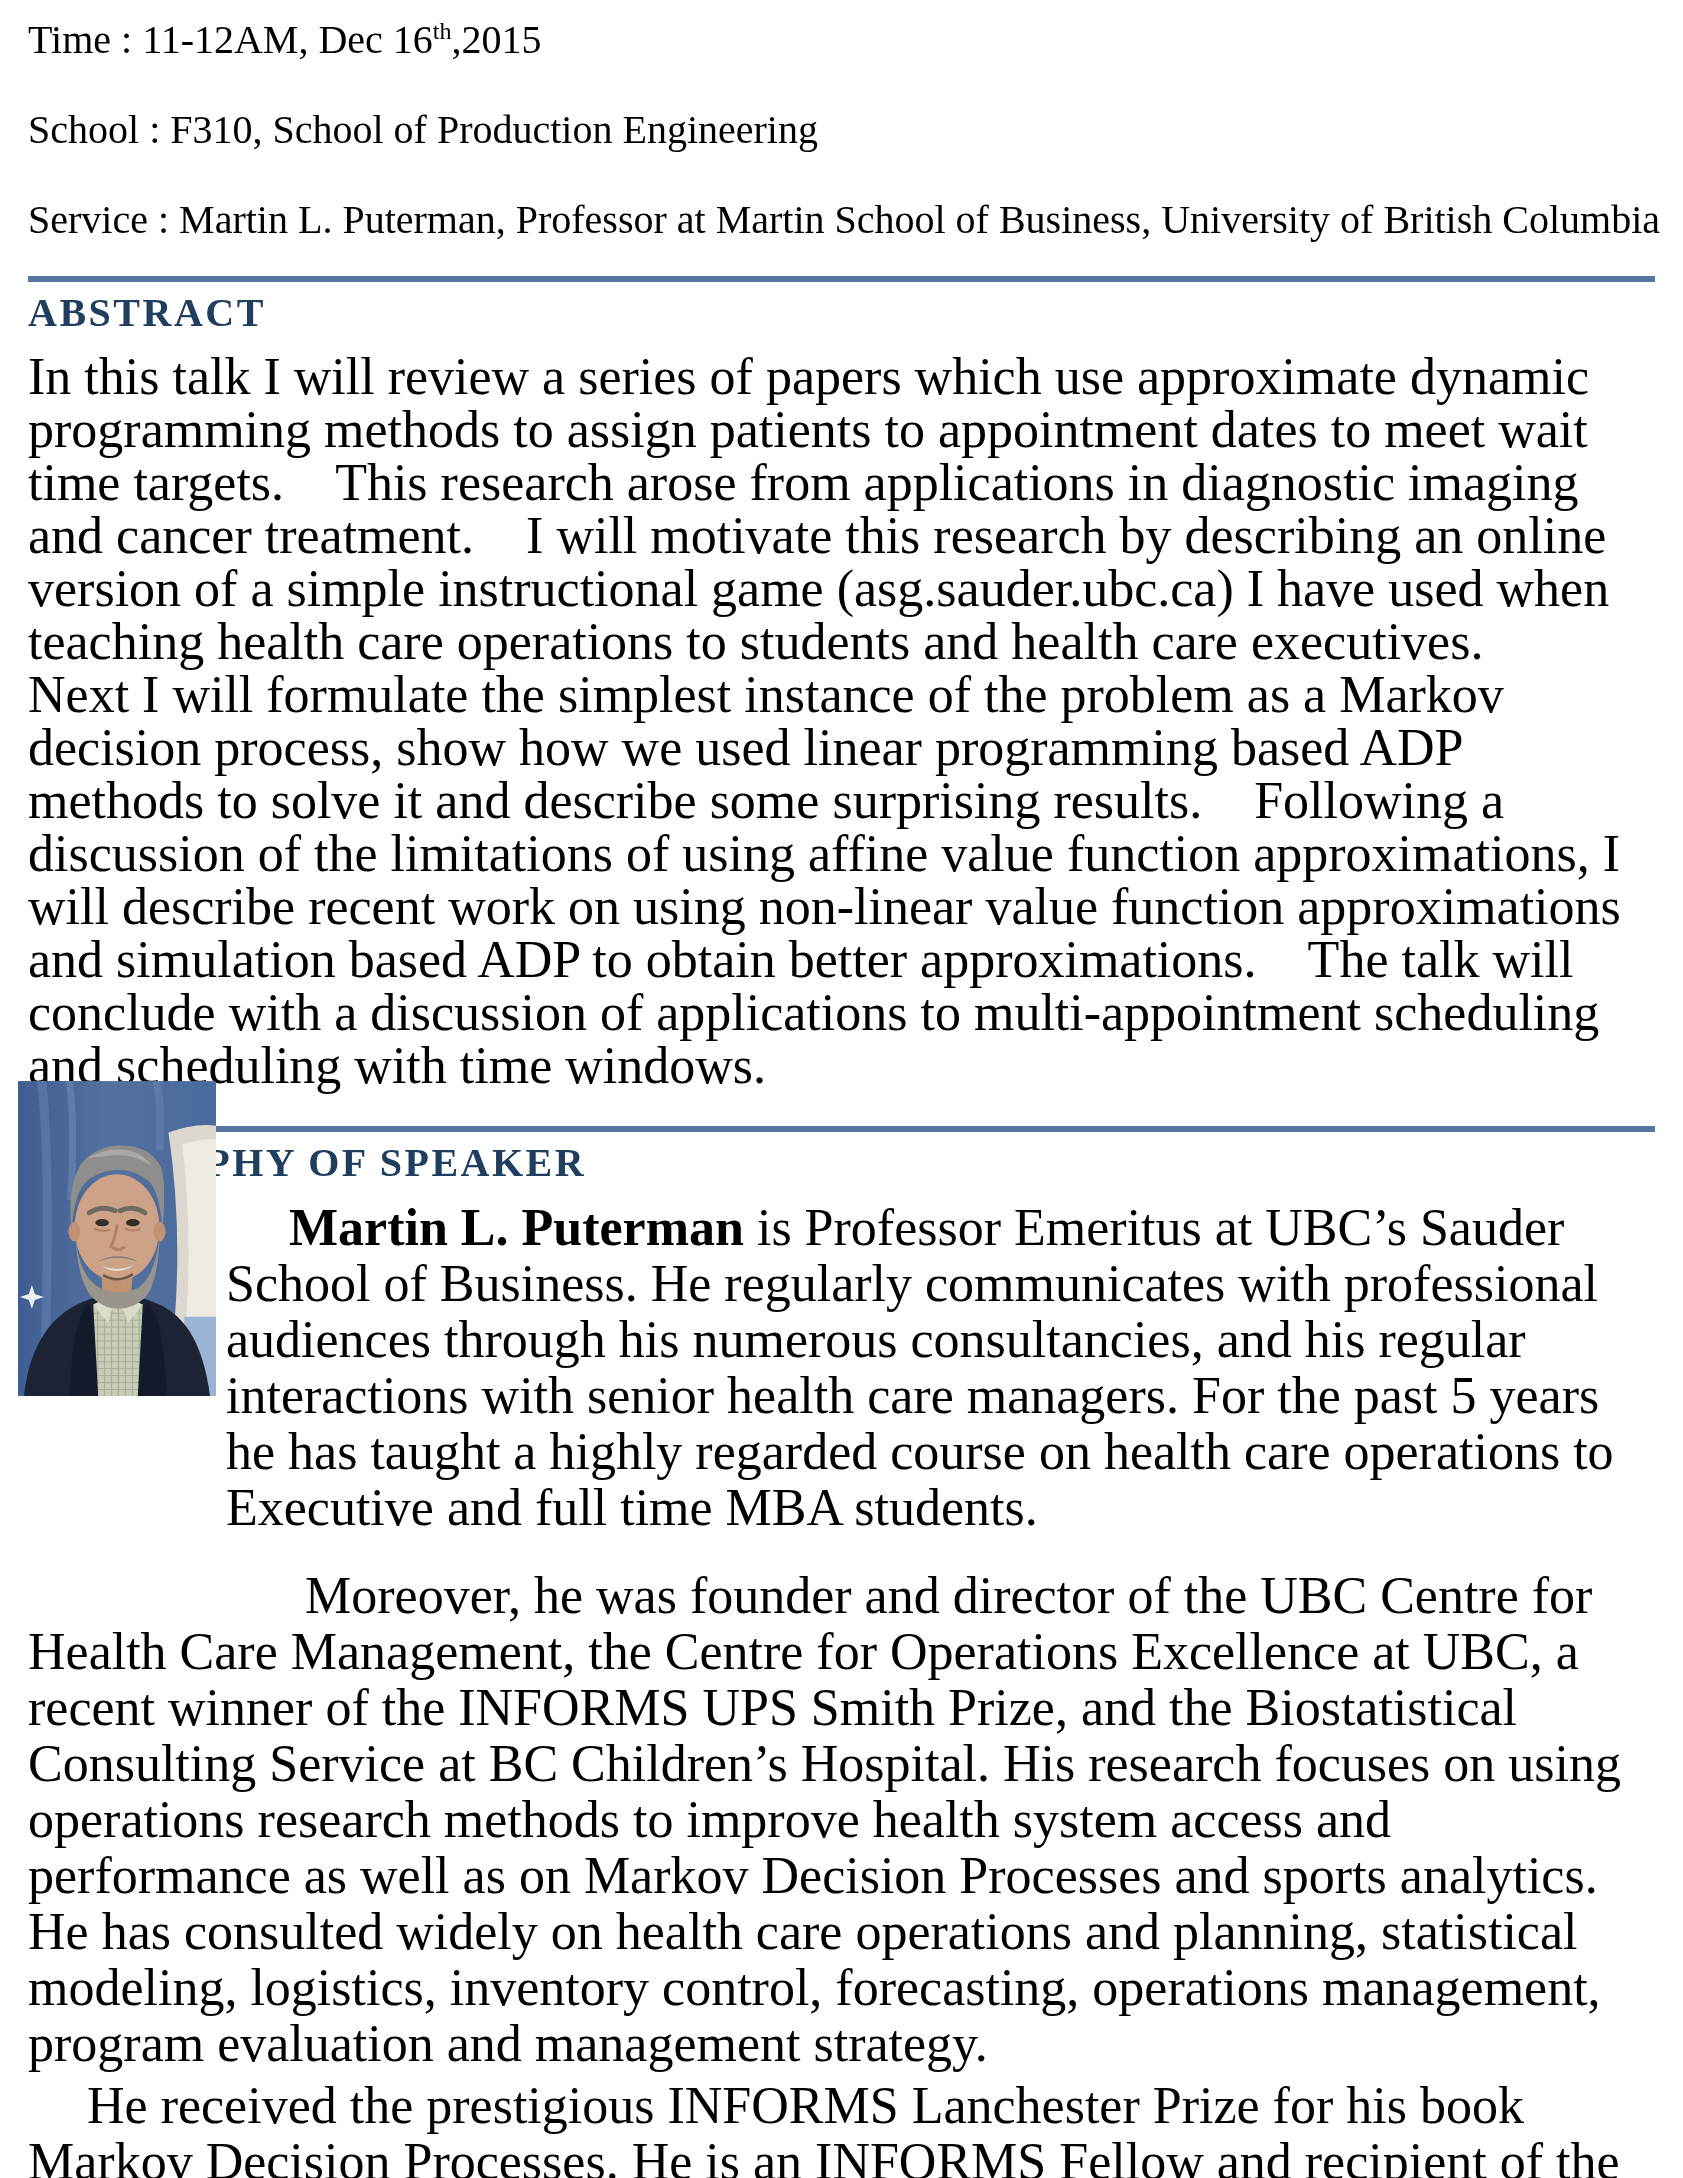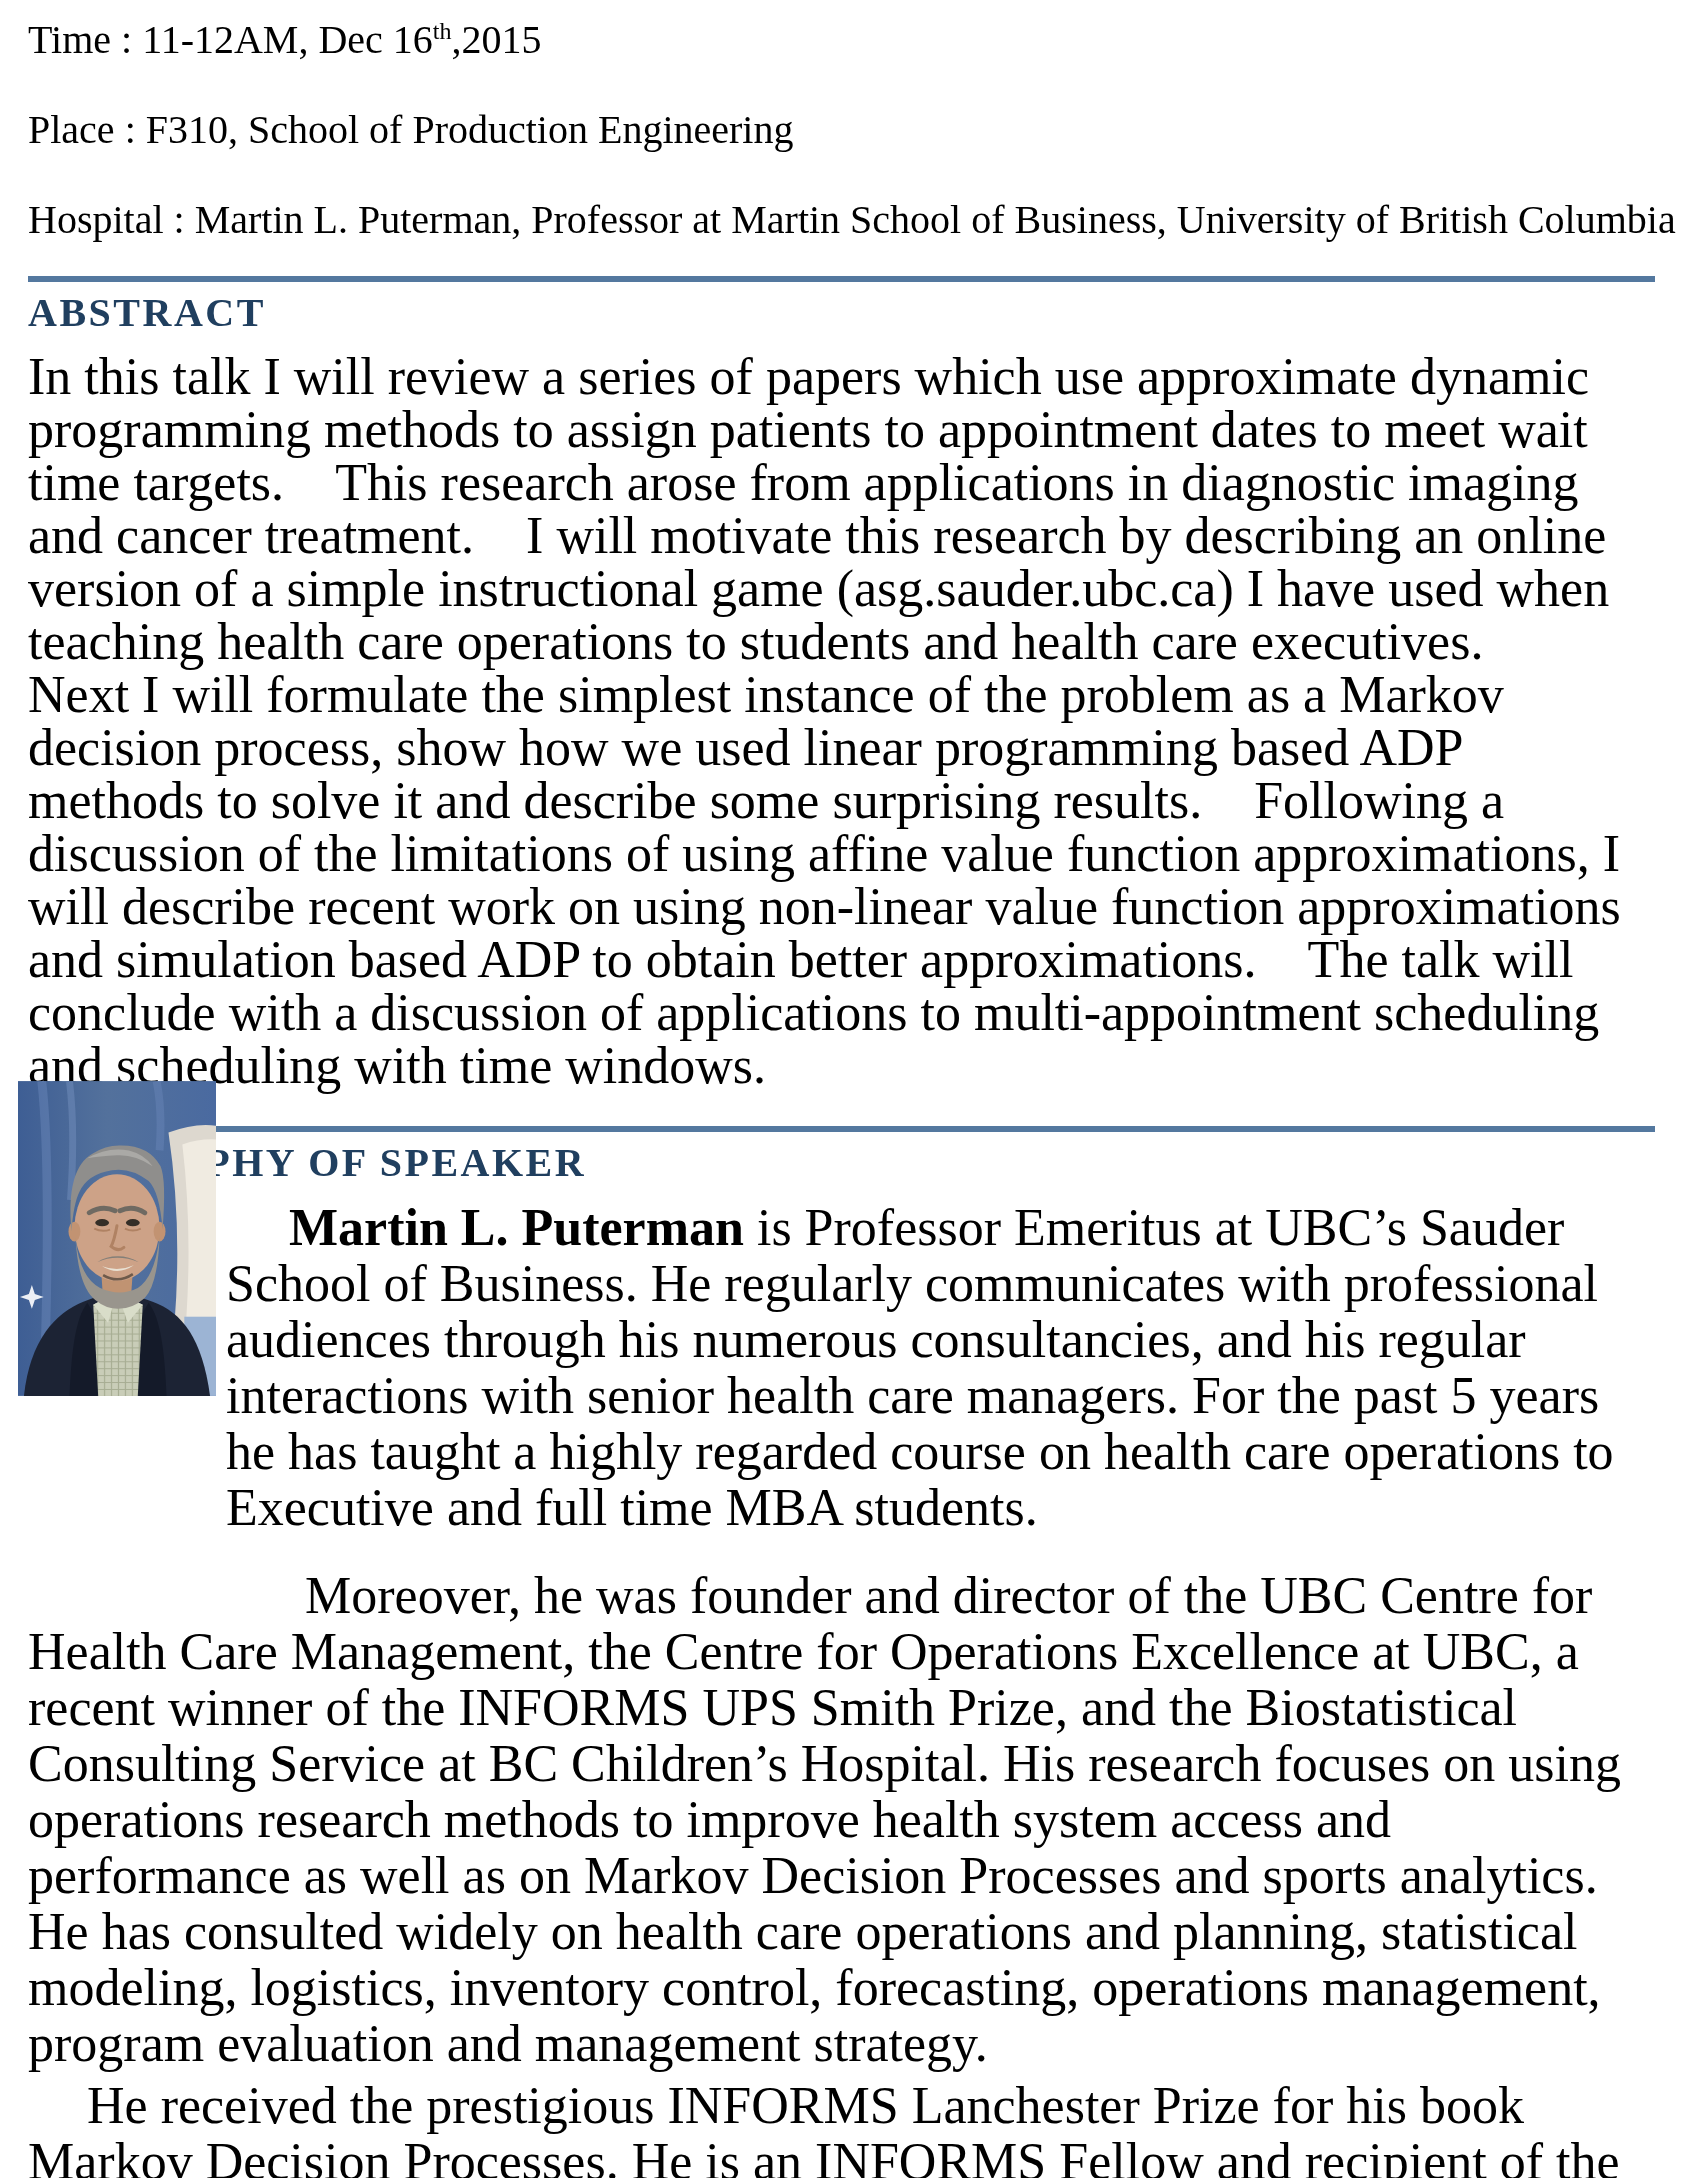--- a/index.html
+++ b/index.html
@@ -59,23 +59,23 @@
   .photo svg { display:block; width:100%; height:100%; }
 </style>
 </head>
 <body>
 
 <div class="page">
 
   <div class="header-block">
     <div class="hdr-line"><span>Time</span><span class="hdr-sep"> : </span><span>11-12AM, Dec 16</span><sup class="sup-th">th</sup><span>,2015</span></div>
 
-    <div class="hdr-line"><span>Place</span><span class="hdr-sep"> : </span><span>F310, School of Production Engineering</span></div>
+    <div class="hdr-line"><span>School</span><span class="hdr-sep"> : </span><span>F310, School of Production Engineering</span></div>
 
-    <div class="hdr-line"><span>Hospital</span><span class="hdr-sep"> : </span><span>Martin L. Puterman, Professor at Martin School of Business, University of British Columbia</span></div>
+    <div class="hdr-line"><span>Service</span><span class="hdr-sep"> : </span><span>Martin L. Puterman, Professor at Martin School of Business, University of British Columbia</span></div>
 
   </div>
 
   <section id="abstract-section">
     <div class="section-rule" style="margin-top:32px;"></div>
     <h2 class="sec-heading">ABSTRACT</h2>
     <p class="doc-par abstract-par">In this talk I will review a series of papers which use approximate dynamic programming methods to assign patients to appointment dates to meet wait time targets.    This research arose from applications in diagnostic imaging and cancer treatment.    I will motivate this research by describing an online version of a simple instructional game (asg.sauder.ubc.ca) I have used when teaching health care operations to students and health care executives.    Next I will formulate the simplest instance of the problem as a Markov decision process, show how we used linear programming based ADP methods to solve it and describe some surprising results.    Following a discussion of the limitations of using affine value function approximations, I will describe recent work on using non-linear value function approximations and simulation based ADP to obtain better approximations.    The talk will conclude with a discussion of applications to multi-appointment scheduling and scheduling with time windows.</p>
   </section>
 
   <section id="bio-section">

